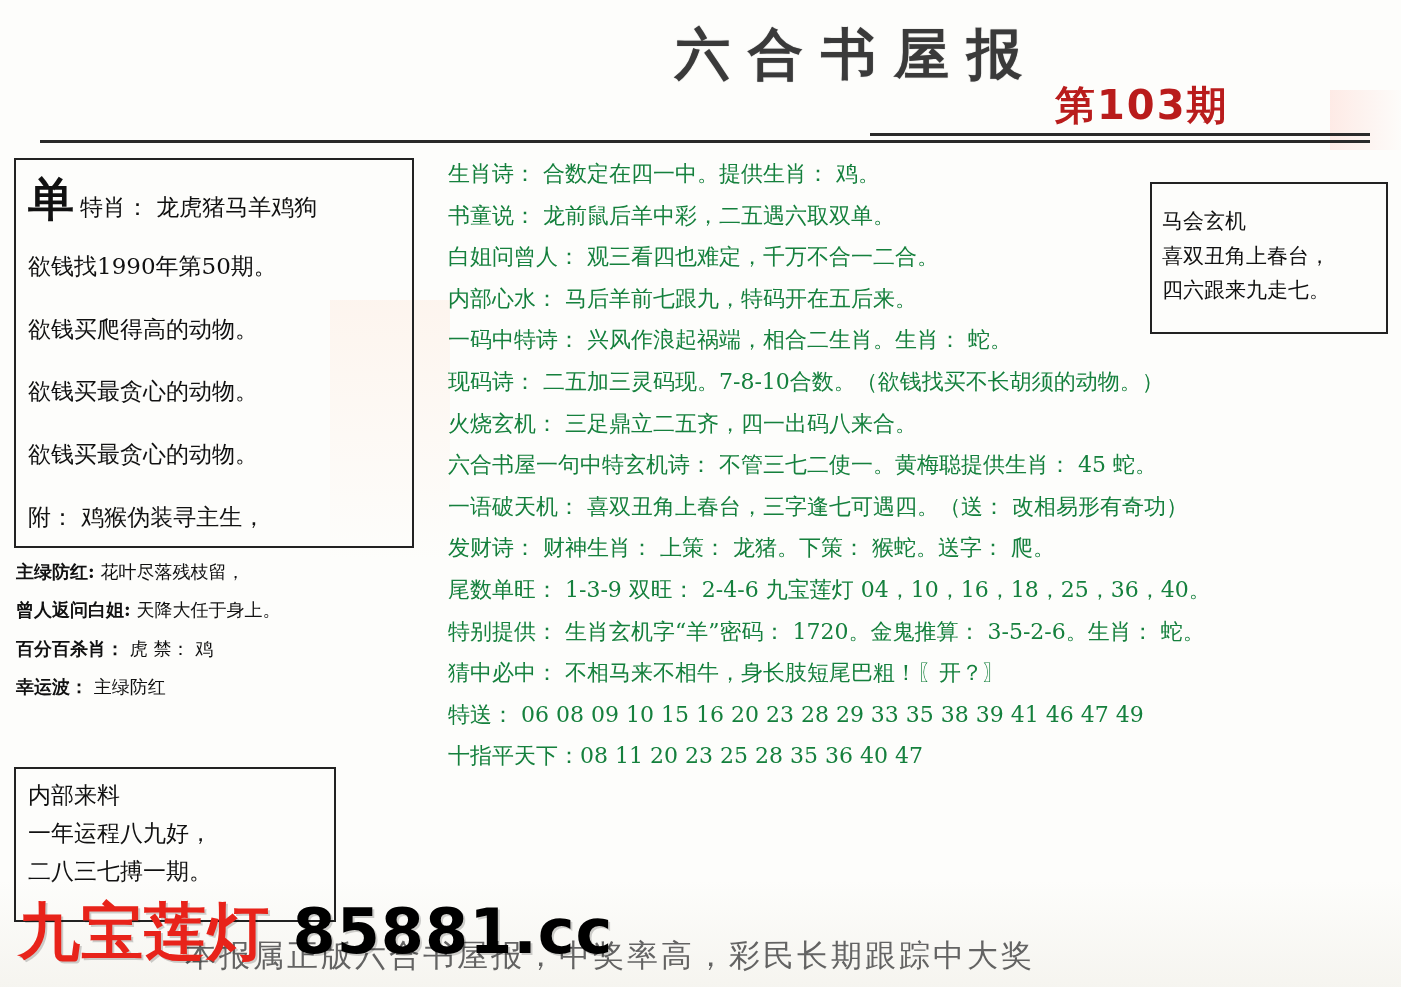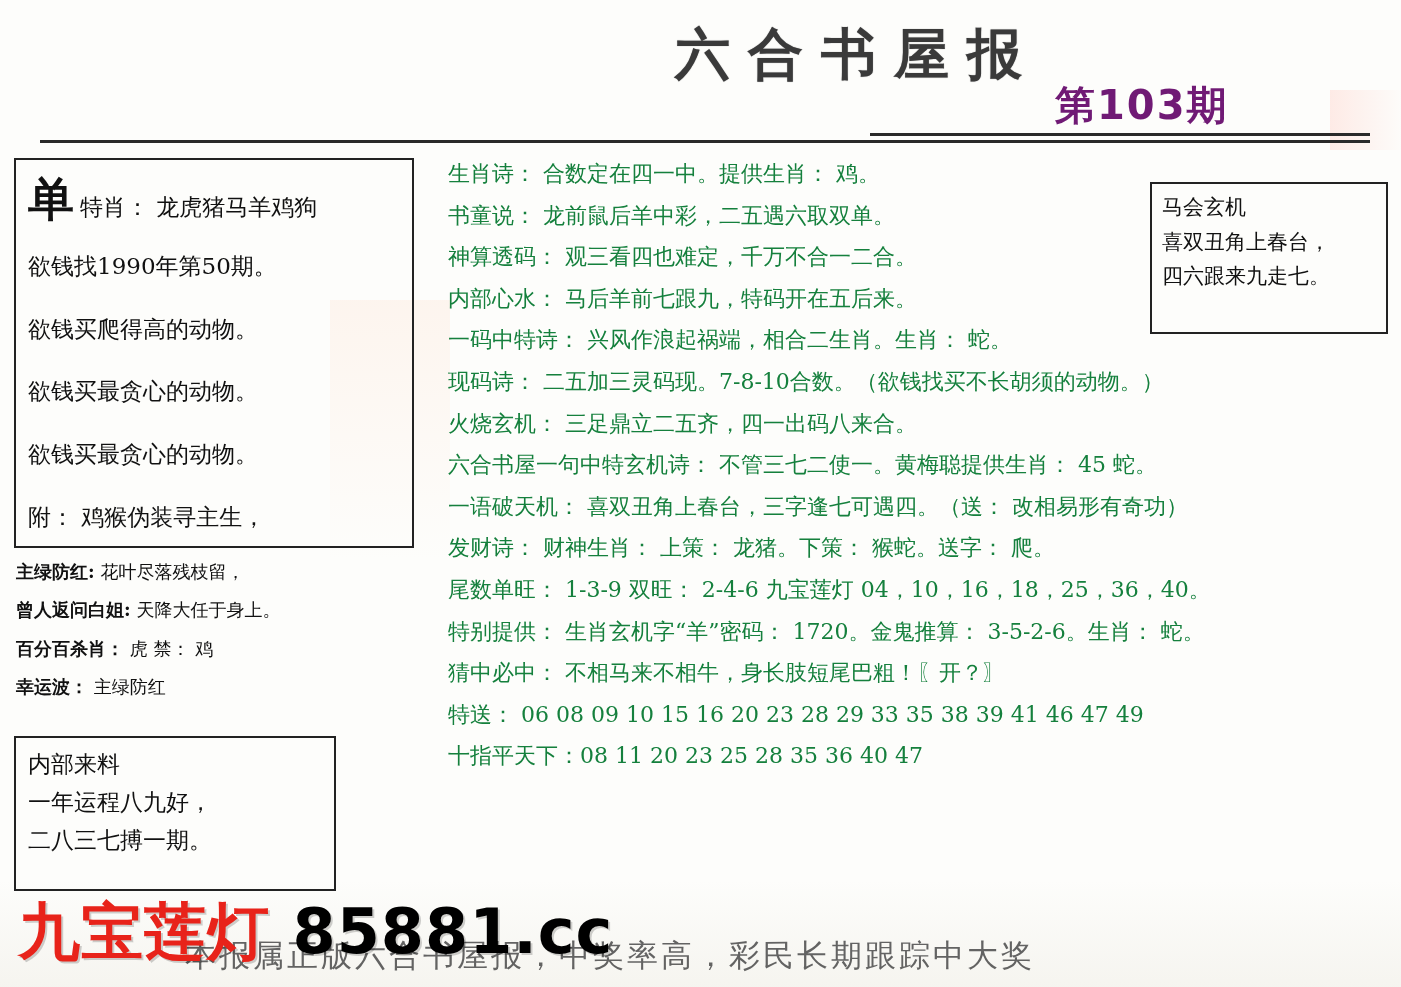--- a/index.html
+++ b/index.html
@@ -47,21 +47,21 @@
     color: #3a3a3a;
     text-shadow: 0 0 1px #888;
   }
   .issue {
     position: absolute;
     left: 1055px;
     top: 78px;
     font-family: "DejaVu Sans", "Liberation Sans", sans-serif;
     font-size: 40px;
     font-weight: bold;
-    color: #701a75;
+    color: #b91c1c;
     letter-spacing: 2px;
   }
   .rule {
     position: absolute;
     left: 40px;
     top: 140px;
     width: 1330px;
     height: 3px;
     background: #2a2a2a;
   }
@@ -121,21 +121,21 @@
     font-size: 18px;
     line-height: 1.35;
     margin-bottom: 14px;
     white-space: nowrap;
   }
   .small-line .lbl { font-weight: bold; }
 
   .inner-box {
     position: absolute;
     left: 14px;
-    top: 736px;
+    top: 767px;
     width: 322px;
     height: 155px;
     border: 2px solid #222;
     box-sizing: border-box;
     padding: 8px 12px;
   }
   .inner-box .ib-line {
     font-size: 23px;
     line-height: 1.65;
     white-space: nowrap;
@@ -143,21 +143,21 @@
 
   
   .hk-box {
     position: absolute;
     left: 1150px;
     top: 182px;
     width: 238px;
     height: 152px;
     border: 2px solid #222;
     box-sizing: border-box;
-    padding: 6px 10px;
+    padding: 20px 10px;
   }
   .hk-box .hk-line {
     font-size: 21px;
     line-height: 1.65;
     white-space: nowrap;
   }
 
   
   .body-lines {
     position: absolute;
@@ -253,21 +253,21 @@
 
   <div class="hk-box">
     <div class="hk-line">马会玄机</div>
     <div class="hk-line">喜双丑角上春台，</div>
     <div class="hk-line">四六跟来九走七。</div>
   </div>
 
   <div class="body-lines">
     <div class="body-line">生肖诗： 合数定在四一中。提供生肖： 鸡。</div>
     <div class="body-line">书童说： 龙前鼠后羊中彩，二五遇六取双单。</div>
-    <div class="body-line">神算透码： 观三看四也难定，千万不合一二合。</div>
+    <div class="body-line">白姐问曾人： 观三看四也难定，千万不合一二合。</div>
     <div class="body-line">内部心水： 马后羊前七跟九，特码开在五后来。</div>
     <div class="body-line">一码中特诗： 兴风作浪起祸端，相合二生肖。生肖： 蛇。</div>
     <div class="body-line">现码诗： 二五加三灵码现。7-8-10合数。（欲钱找买不长胡须的动物。）</div>
     <div class="body-line">火烧玄机： 三足鼎立二五齐，四一出码八来合。</div>
     <div class="body-line">六合书屋一句中特玄机诗： 不管三七二使一。黄梅聪提供生肖： 45 蛇。</div>
     <div class="body-line">一语破天机： 喜双丑角上春台，三字逢七可遇四。（送： 改相易形有奇功）</div>
     <div class="body-line">发财诗： 财神生肖： 上策： 龙猪。下策： 猴蛇。送字： 爬。</div>
     <div class="body-line">尾数单旺： 1-3-9 双旺： 2-4-6 九宝莲灯 04，10，16，18，25，36，40。</div>
     <div class="body-line">特别提供： 生肖玄机字“羊”密码： 1720。金鬼推算： 3-5-2-6。生肖： 蛇。</div>
     <div class="body-line">猜中必中： 不相马来不相牛，身长肢短尾巴粗！〖开？〗</div>

